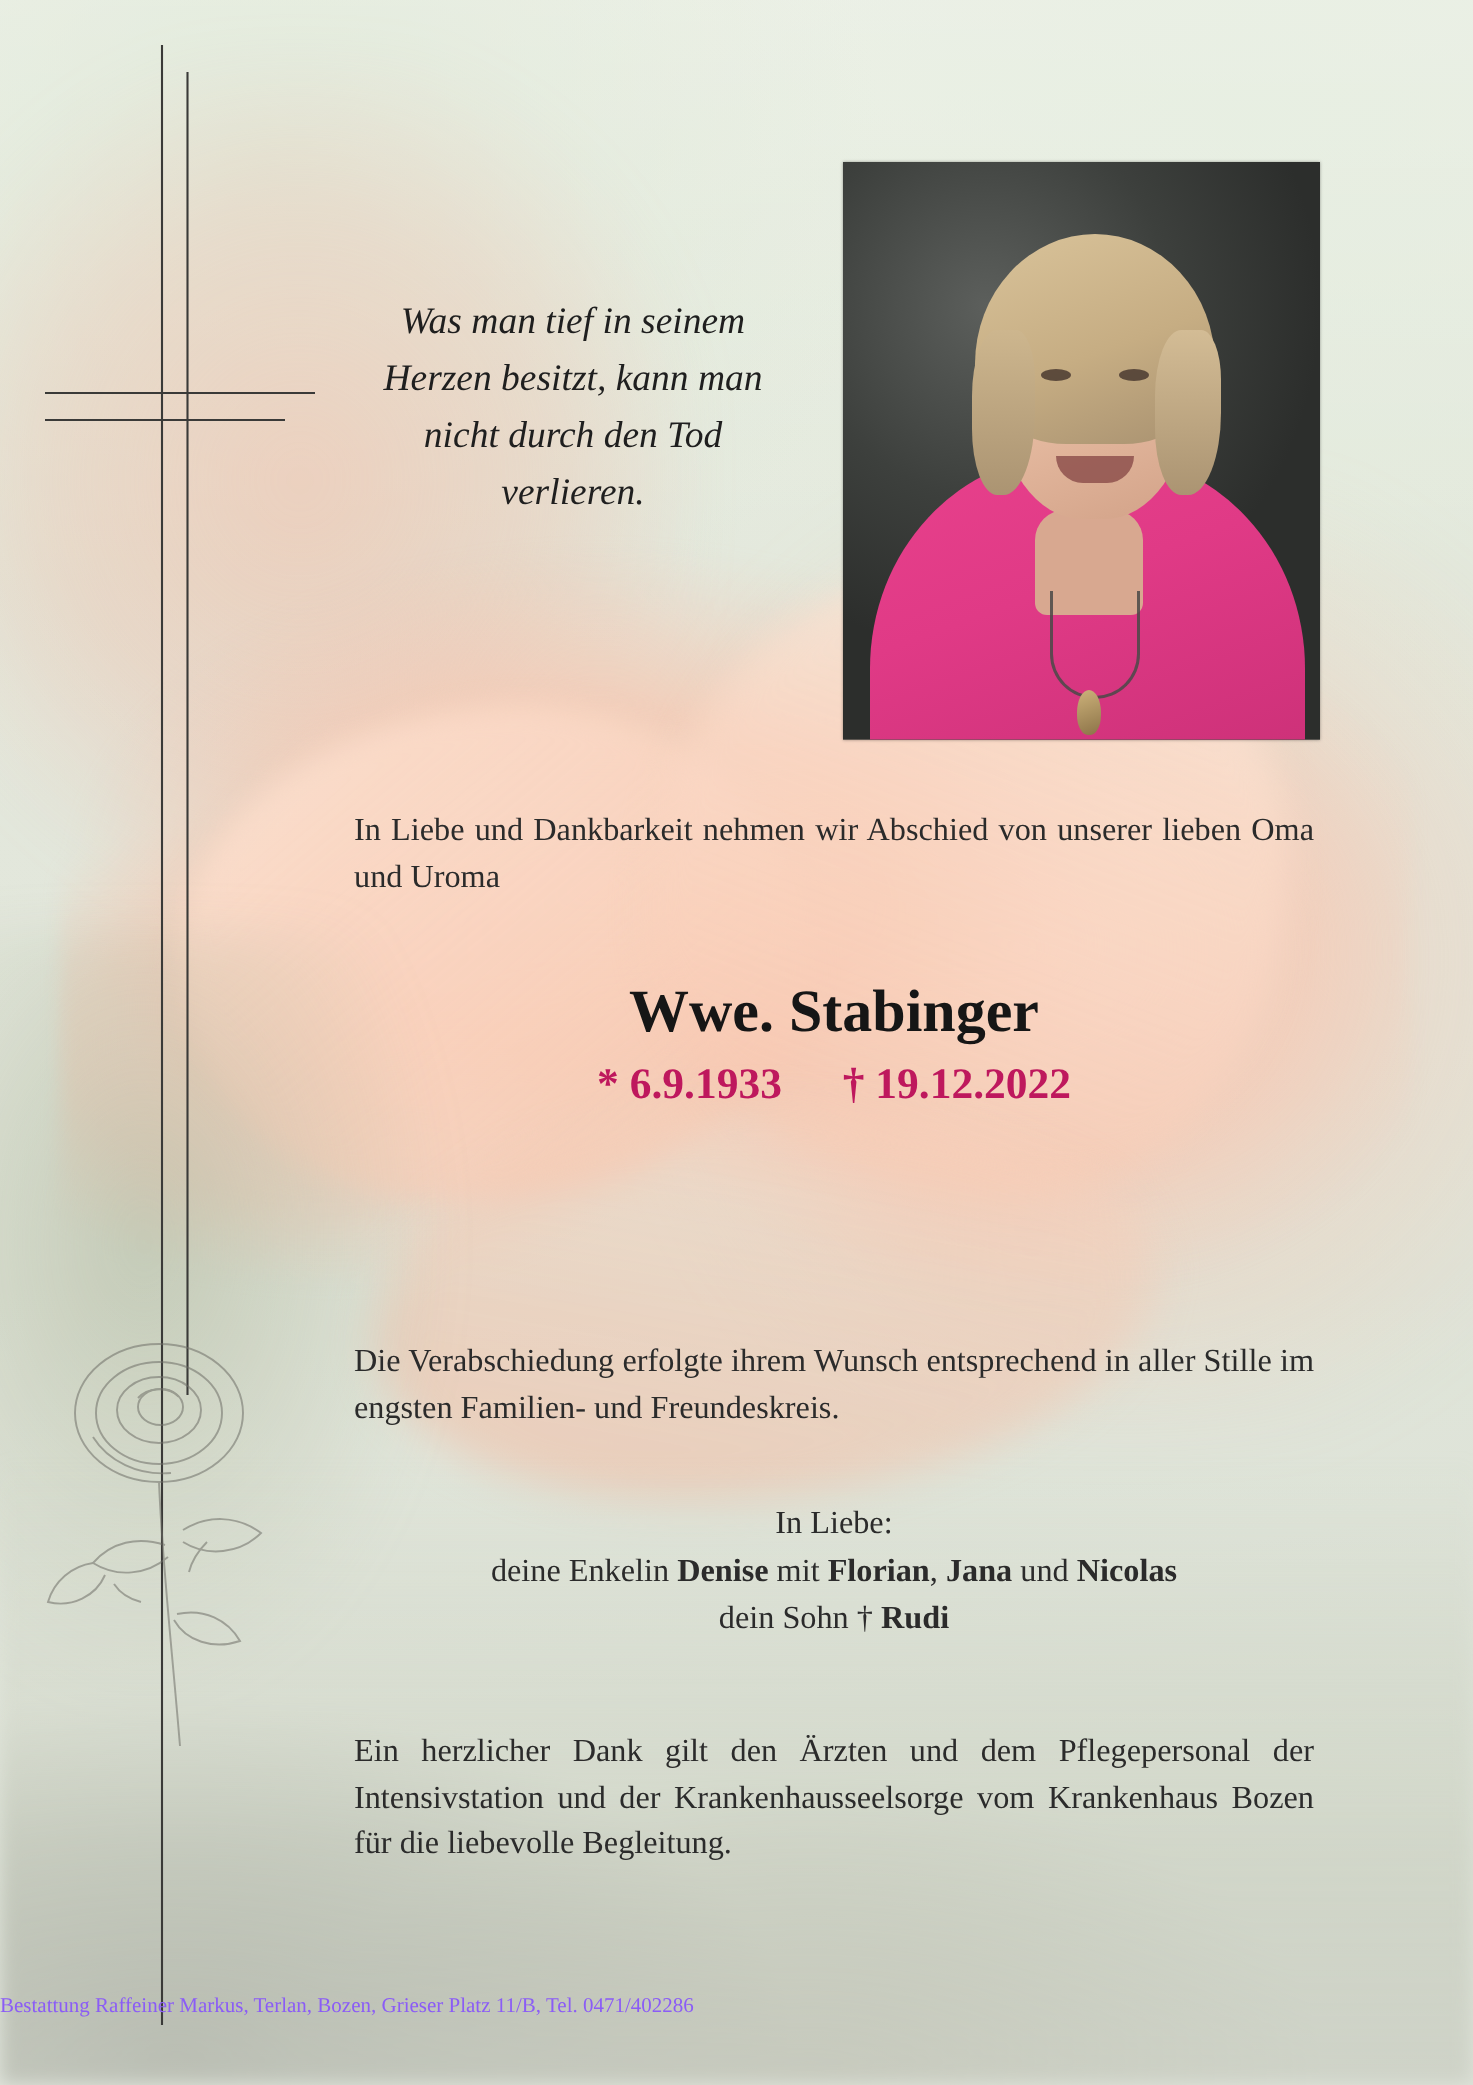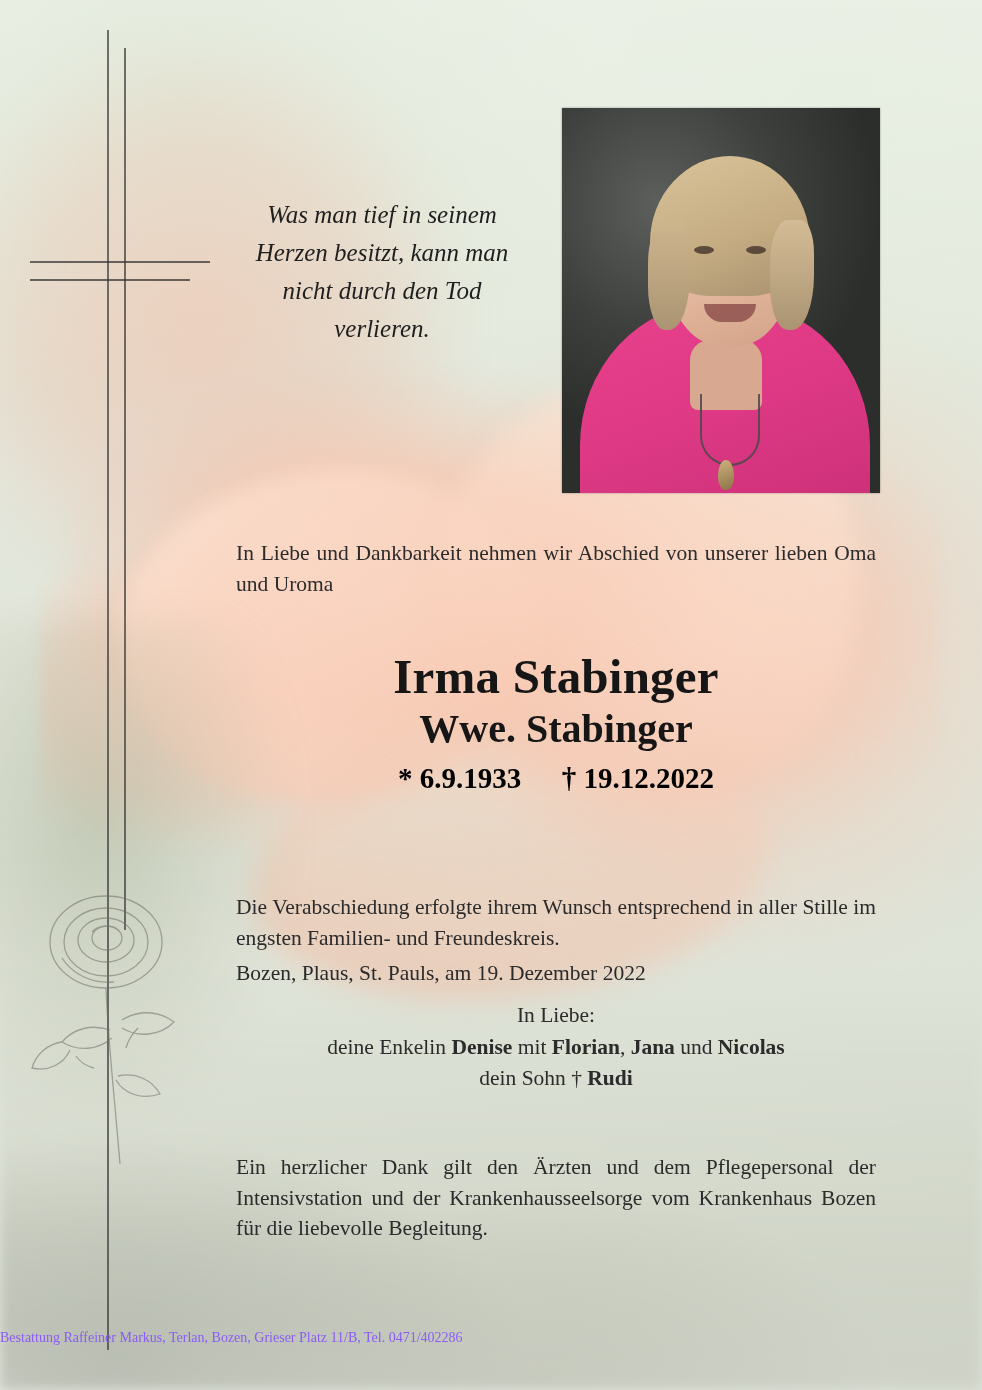--- a/index.html
+++ b/index.html
@@ -247,21 +247,21 @@
   .name2 {
     font-size: 40px;
     font-weight: bold;
     line-height: 1.18;
     color: #161616;
   }
   .dates {
     margin-top: 10px;
     font-size: 29px;
     font-weight: bold;
-    color: #000000;
+    color: #be185d;
   }
   .dates .gap { display: inline-block; width: 26px; }
 
   .para {
     position: absolute;
     left: 236px;
     width: 640px;
     font-size: 21.5px;
     line-height: 1.42;
     text-align: justify;
@@ -340,32 +340,30 @@
       <div class="ph-eye"></div>
       <div class="ph-eye r"></div>
       <div class="ph-mouth"></div>
       <div class="ph-pendant-cord"></div>
       <div class="ph-pendant"></div>
     </div>
 
     <div class="intro">In Liebe und Dankbarkeit nehmen wir Abschied von unserer lieben Oma und Uroma</div>
 
     <div class="name-block">
-      <div class="name1">Irma Stabinger</div>
       <div class="name2">Wwe. Stabinger</div>
       <div class="dates">
         <span>* 6.9.1933</span>
         <span class="gap"></span>
         <span>† 19.12.2022</span>
       </div>
     </div>
 
     <div class="para p1">Die Verabschiedung erfolgte ihrem Wunsch entsprechend in aller Stille im engsten Familien- und Freundeskreis.</div>
 
-    <div class="para p2">Bozen, Plaus, St. Pauls, am 19. Dezember 2022</div>
 
     <div class="para p3">
       <div>In Liebe:</div>
       <div id="survivors-lines">
           <div><span>deine Enkelin </span><b>Denise</b><span> mit </span><b>Florian</b><span>, </span><b>Jana</b><span> und </span><b>Nicolas</b></div>
           <div><span>dein Sohn † </span><b>Rudi</b></div>
         </div>
     </div>
 
     <div class="para p4">Ein herzlicher Dank gilt den Ärzten und dem Pflegepersonal der Intensivstation und der Krankenhausseelsorge vom Krankenhaus Bozen für die liebevolle Begleitung.</div>

